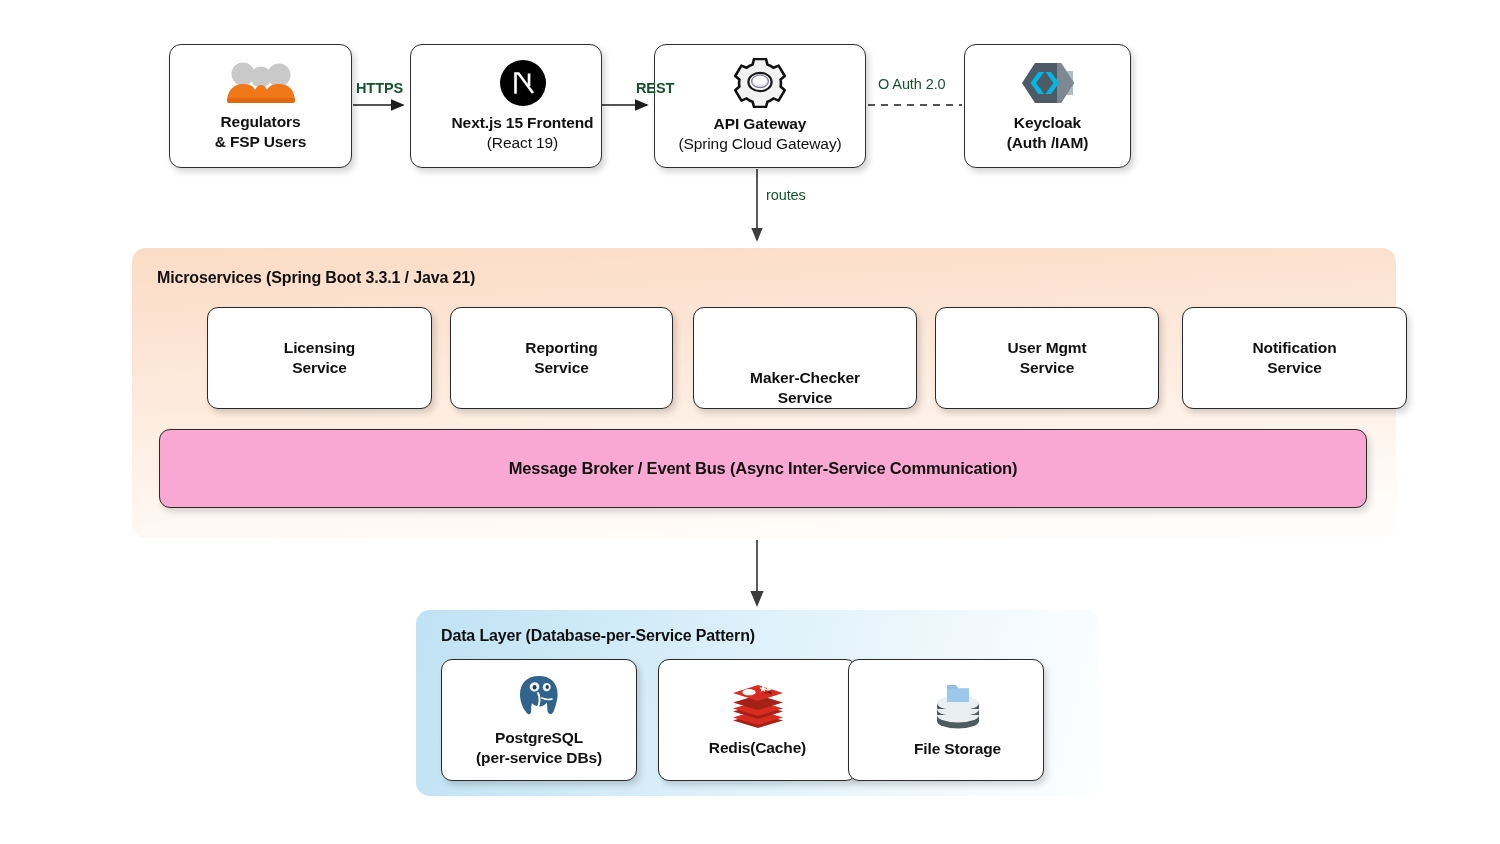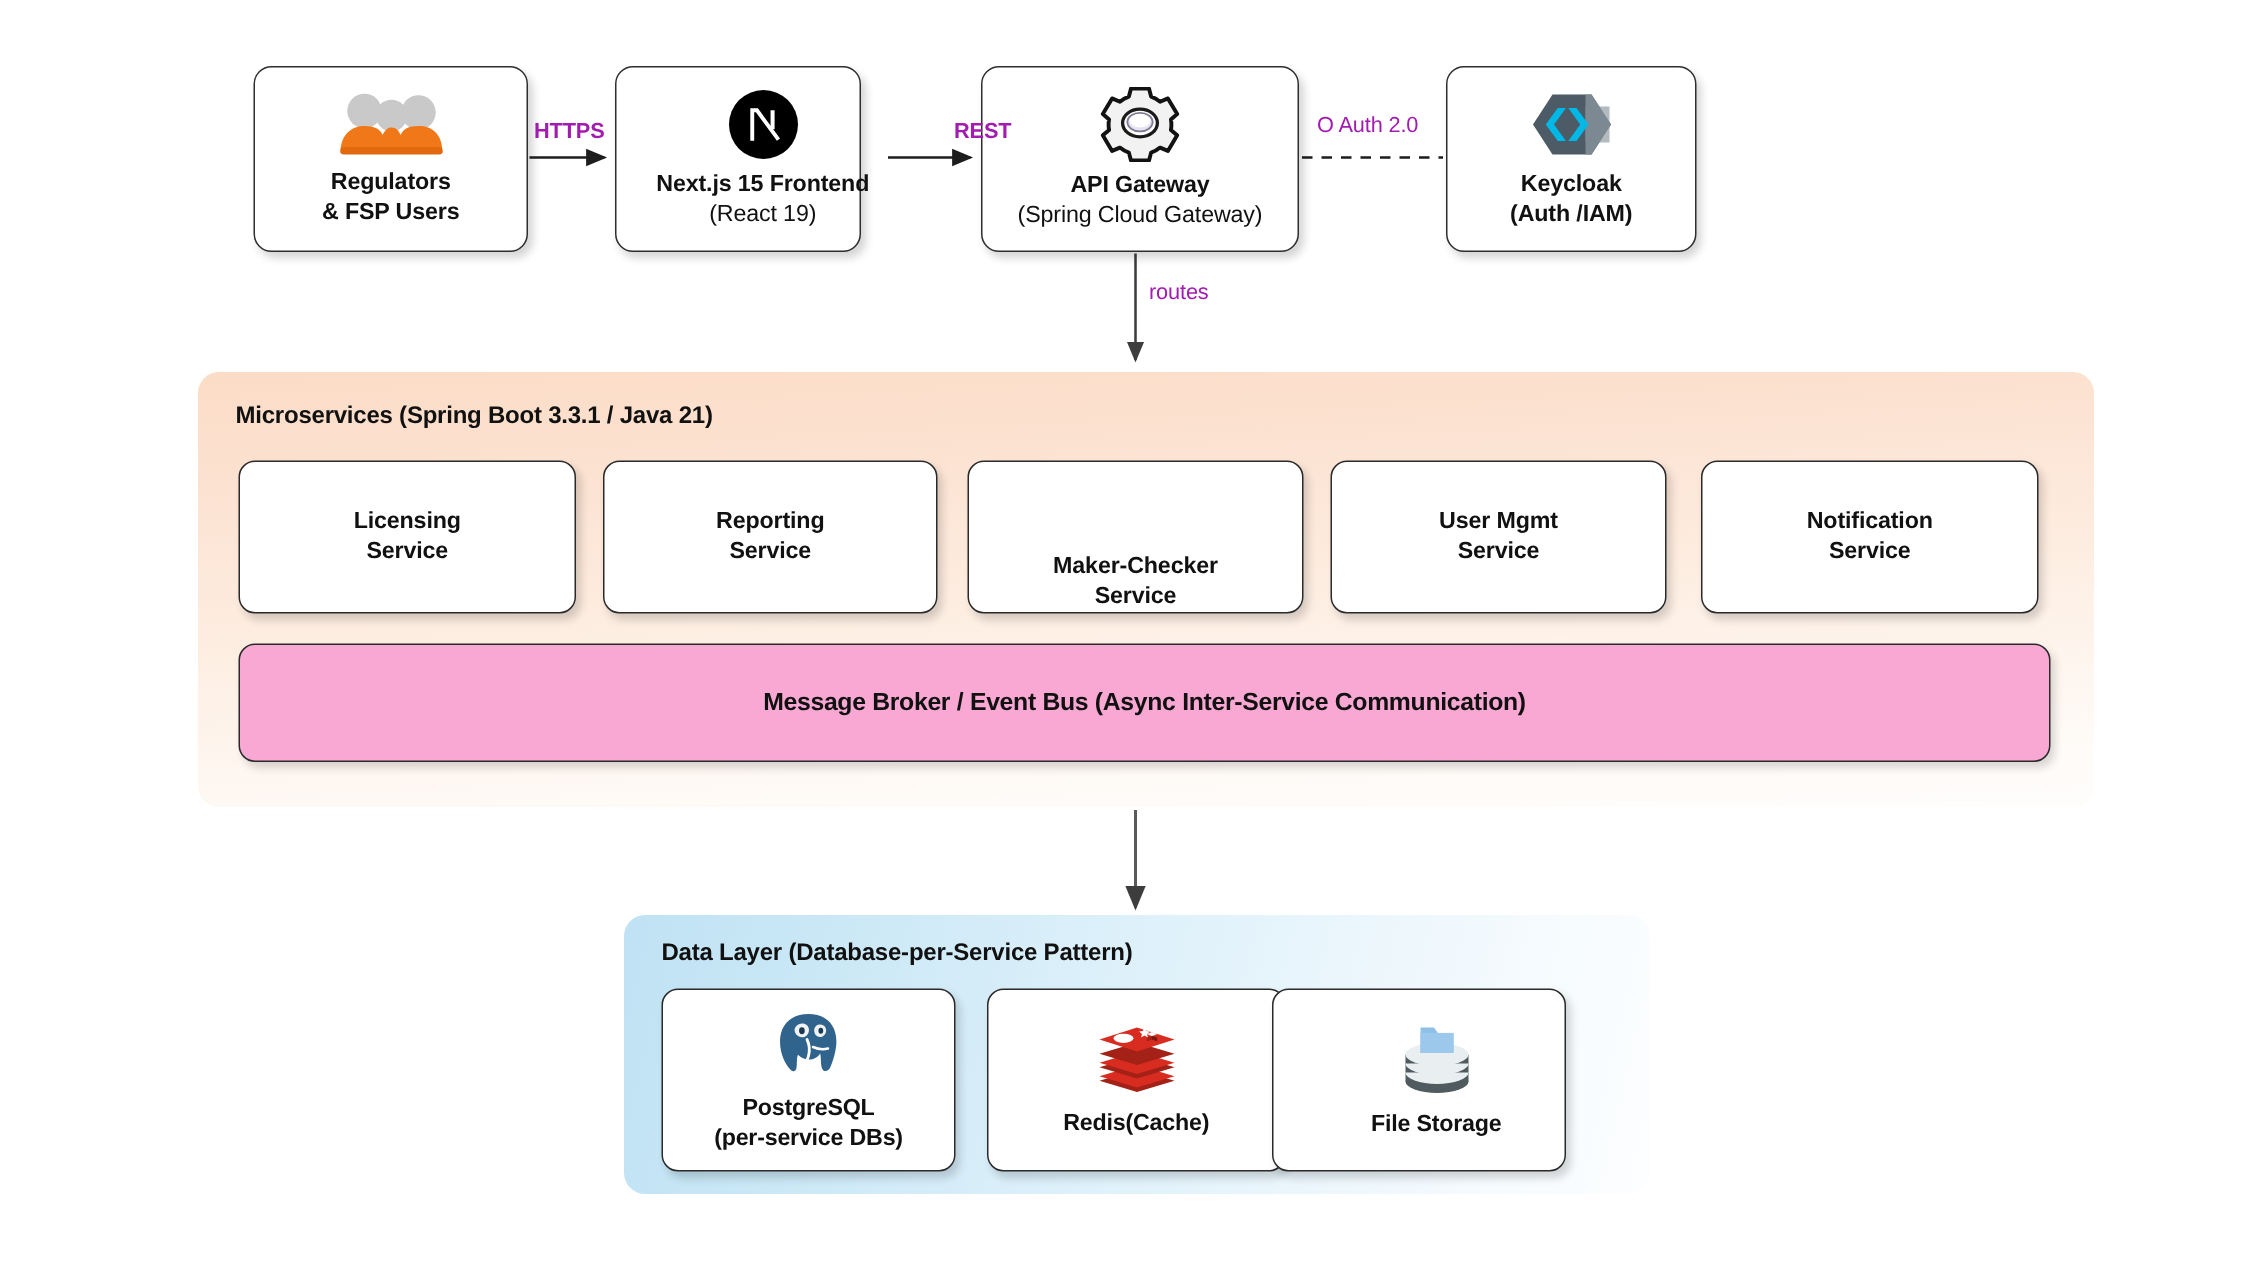--- a/index.html
+++ b/index.html
@@ -44,33 +44,33 @@
   .card .sub {
     font-size: 15.5px;
     line-height: 1.28;
     text-align: center;
     letter-spacing: -0.1px;
     white-space: nowrap;
   }
 
   
   #box-users    { left:169px;  top:44px;  width:183px; height:124px; }
-  #box-frontend { left:410px;  top:44px;  width:164px; height:124px;padding-left:33px; }
+  #box-frontend { left:410px;  top:44px;  width:192px; height:124px;padding-left:33px; }
   #box-gateway  { left:654px;  top:44px;  width:212px; height:124px; }
   #box-keycloak { left:964px;  top:44px;  width:167px; height:124px; }
 
   
   .svc {
     position: absolute;
     top: 307px; height: 102px;
     background: #ffffff;
     border: 1.3px solid #2a2a2a;
     border-radius: 11px;
     box-shadow: 3px 4px 6px rgba(0,0,0,0.16);
-    display: flex; align-items: center; justify-content: center;
+    display: flex; align-items: center; justify-content: center; margin-left: 48px;
   }
   .svc .svc-label {
     font-size: 15.5px;
     font-weight: 600;
     line-height: 1.3;
     text-align: center;
     letter-spacing: -0.1px;
     white-space: pre-line;
   }
 
@@ -137,21 +137,21 @@
   #ds-postgres { left: 441px; width: 196px; }
   #ds-redis    { left: 658px; width: 199px; }
   #ds-files    { left: 848px; width: 196px; padding-left: 23px; }
 
   
   .edge-label {
     position: absolute;
     font-size: 14.5px;
     font-weight: bold;
     letter-spacing: -0.1px;
-    color: #a21caf;
+    color: #14532d;
     white-space: nowrap;
   }
   #lbl-https  { left: 356px; top: 80px; }
   #lbl-rest   { left: 604px; top: 80px; margin-left: 32px; }
   #lbl-oauth  { left: 878px; top: 76px; font-weight: normal; }
   #lbl-routes { left: 766px; top: 187px; font-weight: normal; }
 
   svg.edges {
     position: absolute; left: 0; top: 0;
     width: 1500px; height: 844px;

